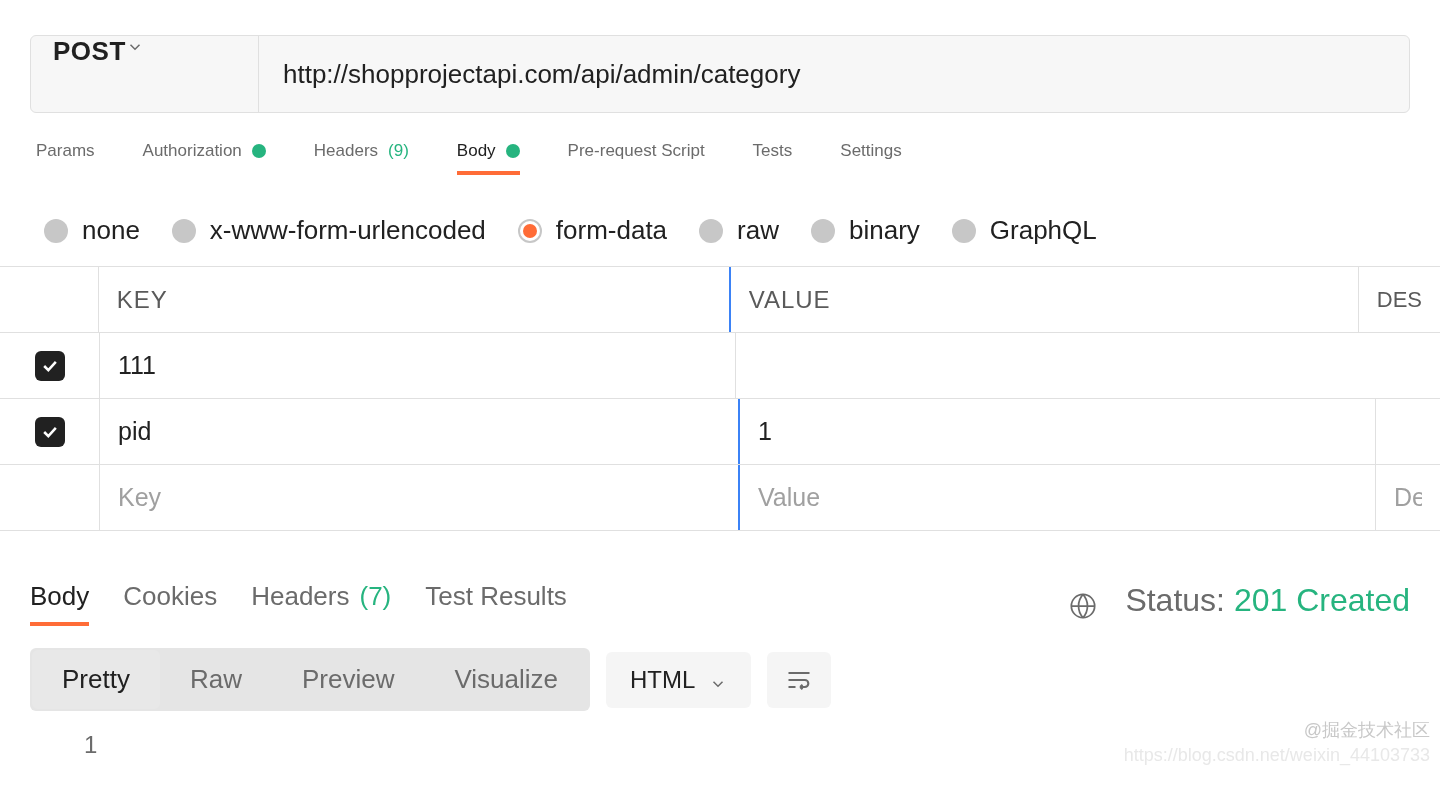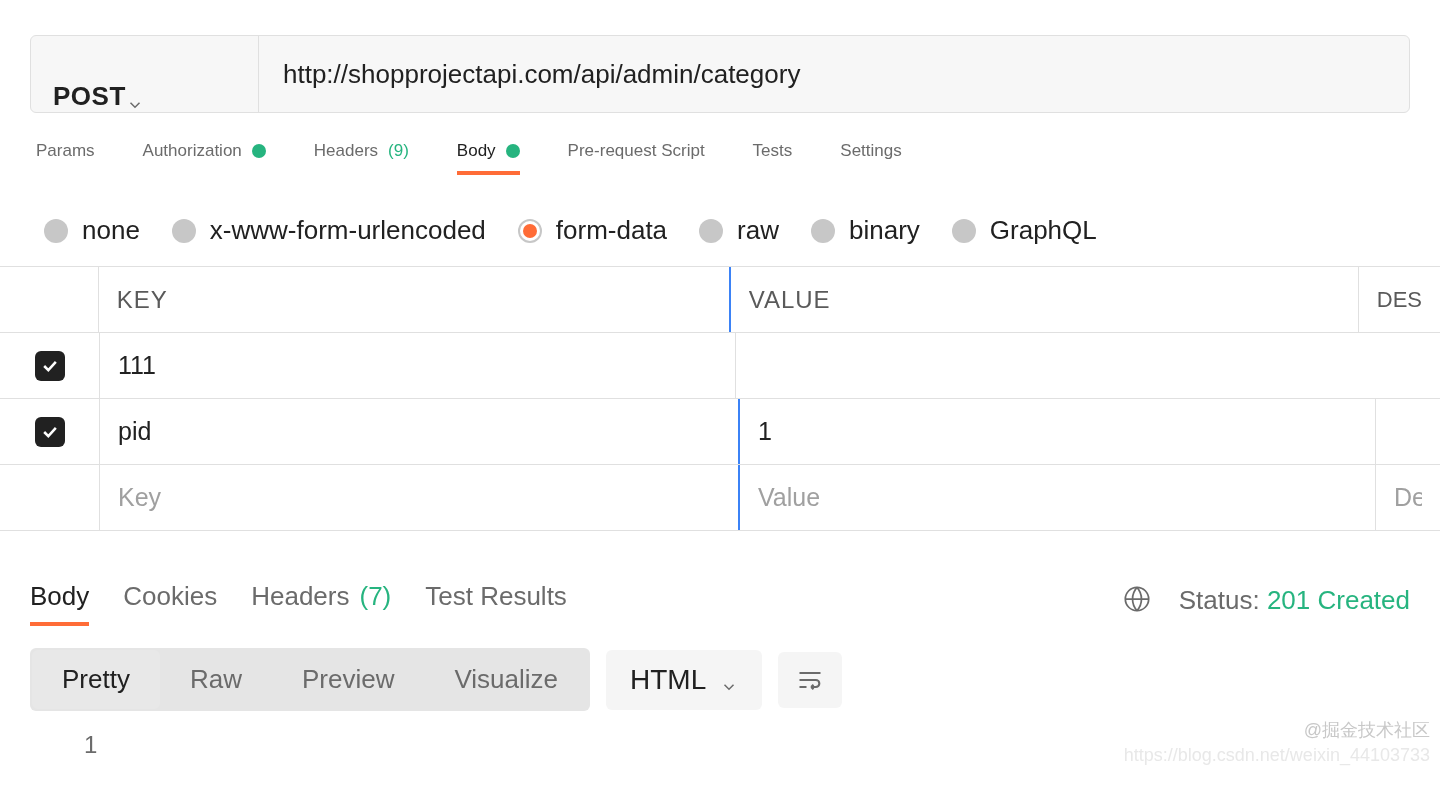--- a/index.html
+++ b/index.html
@@ -14,21 +14,21 @@
       display: flex;
       margin: 35px 30px 0 30px;
       border: 1px solid #e0e0e0;
       border-radius: 6px;
       background: #f7f7f7;
       height: 78px;
       align-items: center;
     }
     .method-select {
       display: flex;
-      align-items: flex-end;
+      align-items: flex-start;
       padding: 0 30px 0 22px;
       height: 100%;
       border-right: 1px solid #e0e0e0;
       min-width: 228px;
     }
     .method-text { font-weight: 600; font-size: 26px; color: #212121; letter-spacing: 0.5px; }
     .chevron { width: 18px; height: 18px; }
     .chevron svg { stroke: #6b6b6b; stroke-width: 2; fill: none; }
     .url-input {
       flex: 1;
@@ -153,23 +153,23 @@
     .resp-tab.active::after {
       content: "";
       position: absolute;
       bottom: -6px; left: 0; right: 0;
       height: 4px;
       background: #ff6c37;
     }
     .response-meta {
       margin-left: auto;
       display: flex;
-      align-items: flex-start;
+      align-items: flex-end;
       gap: 28px;
-      font-size: 26px;
+      font-size: 32px;
       color: #6b6b6b;
     }
     .status-value { color: #26b47f; font-weight: 500; }
     .globe-icon { width: 28px; height: 28px; }
     .globe-icon svg { stroke: #6b6b6b; stroke-width: 1.5; fill: none; }
     .view-tabs {
       display: flex;
       margin: 28px 30px 0 30px;
       gap: 16px;
       align-items: center;
@@ -192,21 +192,21 @@
       color: #212121;
       font-weight: 500;
     }
     .format-select {
       display: flex;
       align-items: center;
       gap: 14px;
       background: #f5f5f5;
       border-radius: 6px;
       padding: 14px 24px;
-      font-size: 28px;
+      font-size: 24px;
       font-weight: 500;
       cursor: pointer;
     }
     .wrap-btn {
       background: #f5f5f5;
       border-radius: 6px;
       padding: 14px 18px;
       cursor: pointer;
       display: flex;
       align-items: center;

